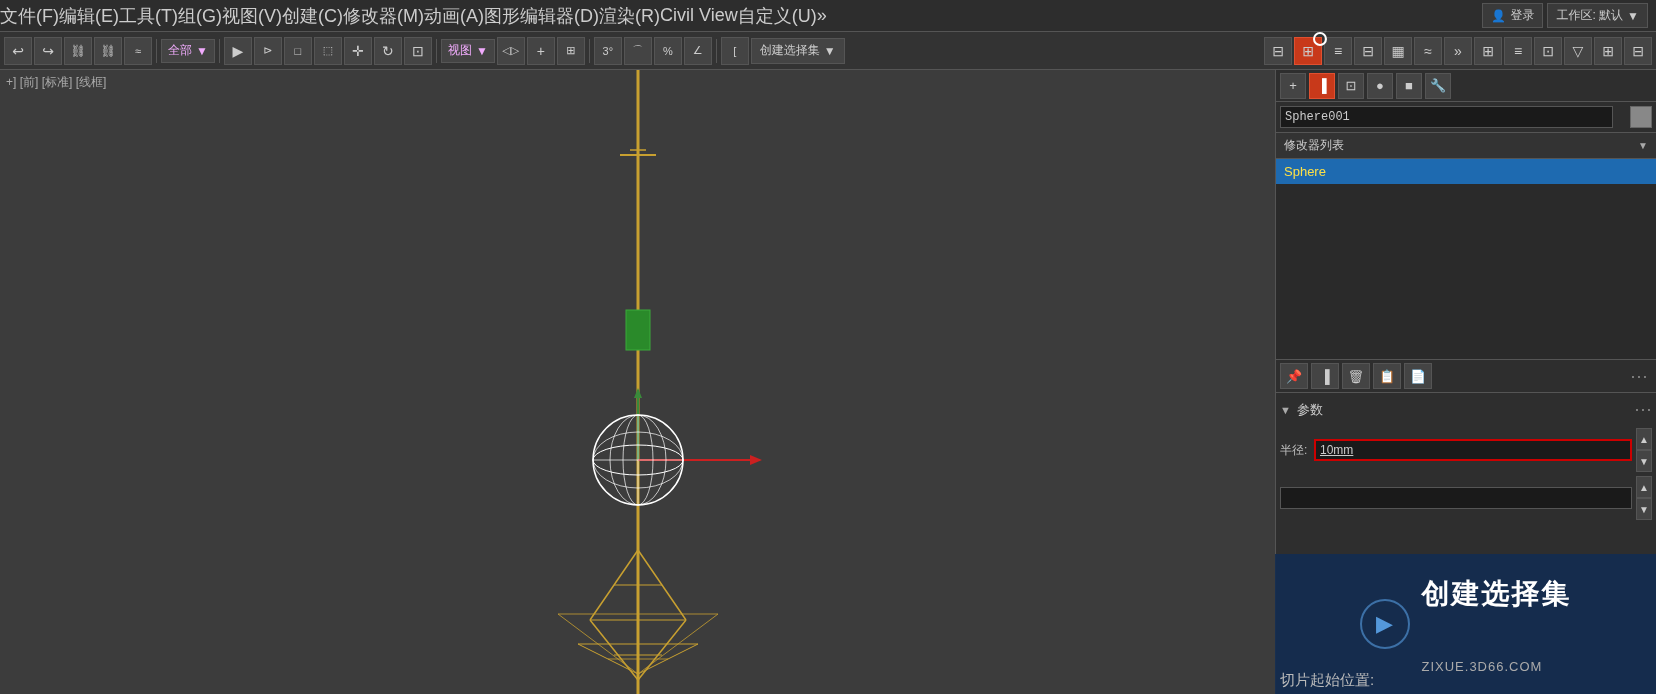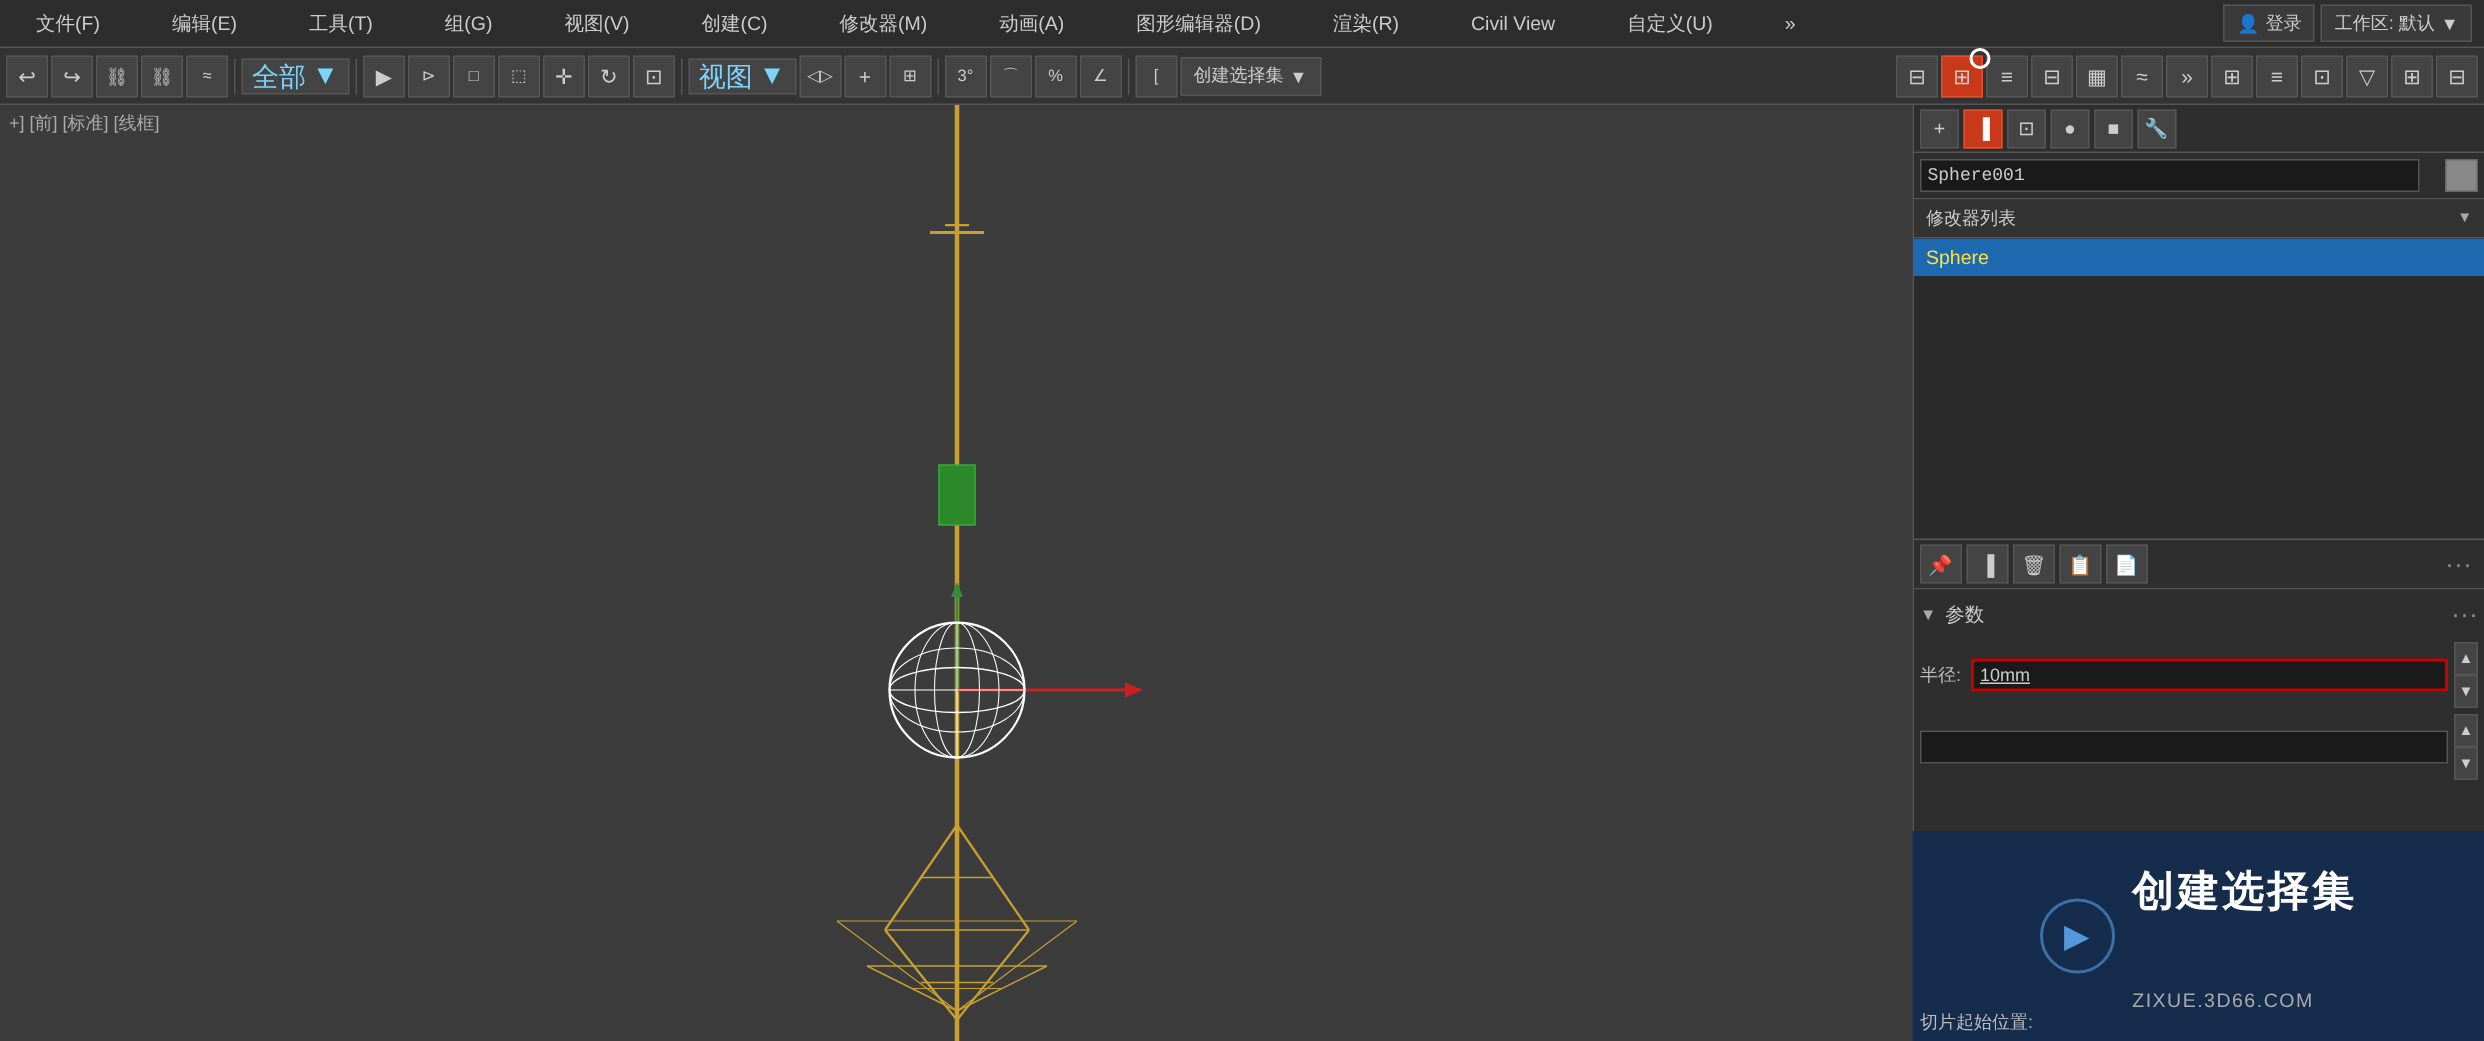--- a/index.html
+++ b/index.html
@@ -19,24 +19,24 @@
       width: 100%;
       height: 32px;
       background: #2d2d2d;
       display: flex;
       align-items: center;
       border-bottom: 1px solid #555;
       position: relative;
       z-index: 10;
     }
     .menu-item {
-      padding: 4px 24px;
-      color: #ccc;
-      cursor: pointer;
-      font-size: 13px;
+      padding: 4px 0;
+      color: #ccc;
+      cursor: pointer;
+      font-size: 18px;
       white-space: nowrap;
     }
 
     #menu-right {
       margin-left: auto;
       display: flex;
       align-items: center;
       gap: 4px;
       padding-right: 8px;
     }
@@ -82,22 +82,22 @@
     .tb-separator {
       width: 1px;
       height: 24px;
       background: #555;
       margin: 0 2px;
     }
     .tb-dropdown {
       height: 24px;
       background: #444;
       border: 1px solid #555;
-      color: #7dd3fc;
-      font-size: 18px;
+      color: #f0abfc;
+      font-size: 12px;
       padding: 0 6px;
       display: flex;
       align-items: center;
       gap: 4px;
       cursor: pointer;
       min-width: 50px;
     }
 
     
     #viewport-area {
@@ -592,14 +592,14 @@
       <div id="watermark-logo">
         <span>▶</span>
       </div>
       <div id="watermark-text">
         <span id="watermark-title">创建选择集</span>
         <span id="watermark-url">ZIXUE.3D66.COM</span>
       </div>
     </div>
   </div>
 
-  <div style="position:absolute;bottom:4px;left:4px;font-size:12px;color:#bbb;z-index:25;">切片起始位置:</div>
+  <div style="position:absolute;bottom:4px;left:4px;font-size:15px;color:#bbb;z-index:25;">切片起始位置:</div>
 </div>
 
 </body></html>

